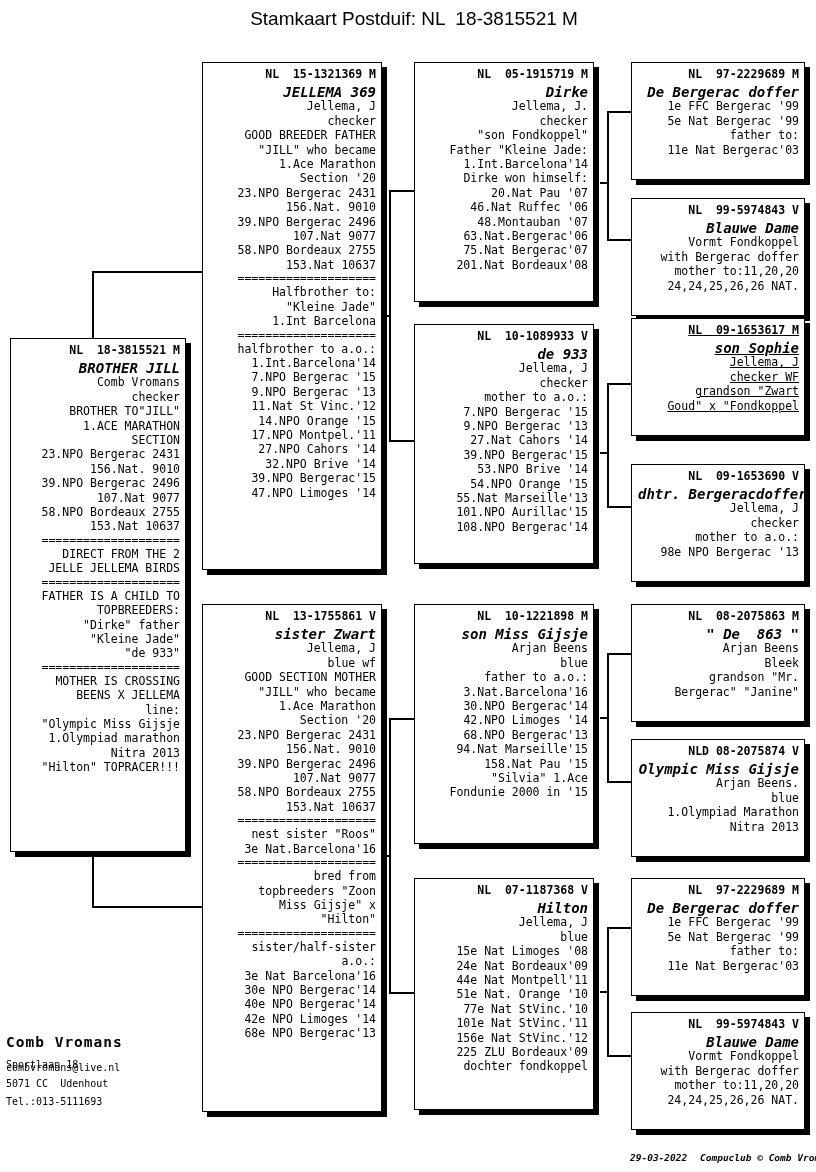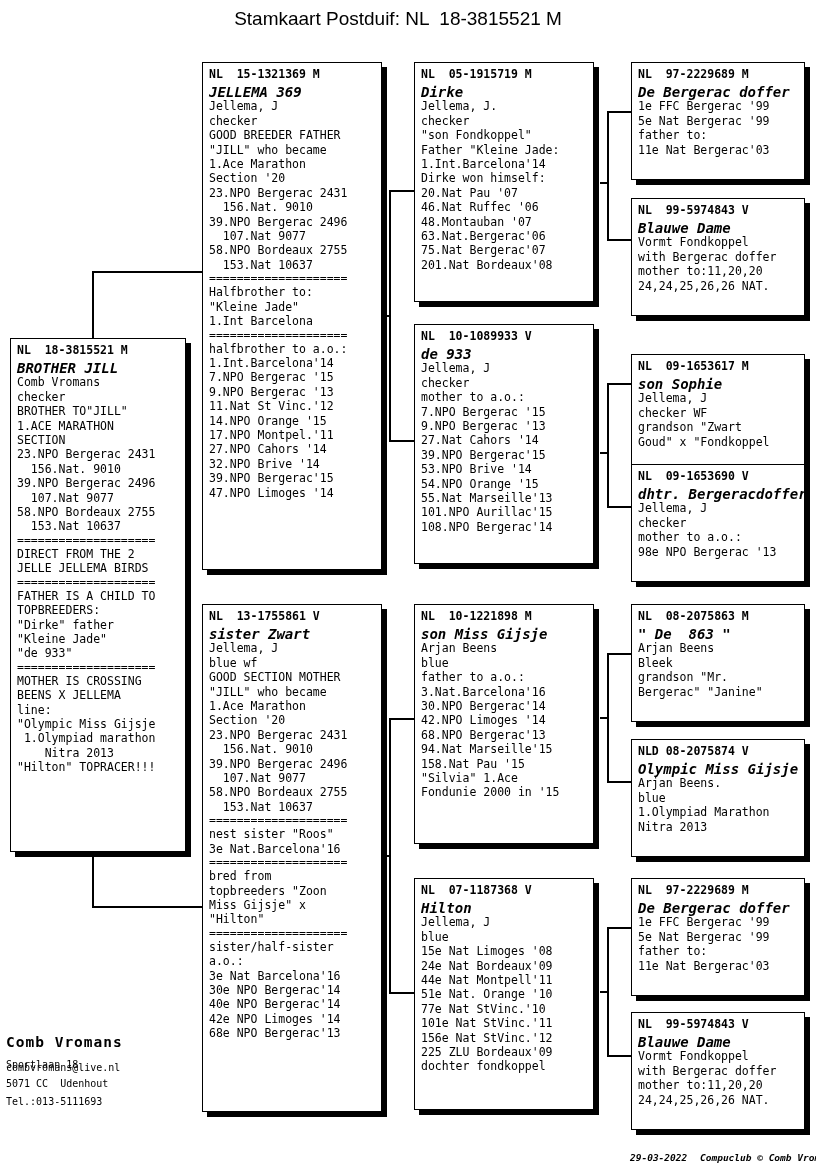--- a/index.html
+++ b/index.html
@@ -25,30 +25,32 @@
     position: absolute;
     left: 0;
     top: 8px;
     width: 796px;
     text-align: center;
     font-family: "Liberation Sans", sans-serif;
     font-size: 19px;
     font-weight: 400;
     letter-spacing: 0px;
     white-space: pre;
+    padding-left: 16px;
   }
   
   .box {
     position: absolute;
     background: #ffffff;
     border: 1.5px solid #000000;
     box-sizing: border-box;
     box-shadow: 5px 5px 0 0 #000000;
     padding: 4px 5px 3px 6px;
     overflow: hidden;
+    text-align: right;
   }
   .ring {
     font-size: 11.5px;
     font-weight: bold;
     line-height: 15px;
     white-space: pre;
     margin-bottom: 3px;
   }
   .nick {
     font-size: 14px;
@@ -336,21 +338,21 @@
     <div class="ring">NL  99-5974843 V</div>
     <div class="nick">Blauwe Dame</div>
     <div>
         <div class="ln">Vormt Fondkoppel</div>
         <div class="ln">with Bergerac doffer</div>
         <div class="ln">mother to:11,20,20</div>
         <div class="ln">24,24,25,26,26 NAT.</div>
       </div>
   </div>
 
-  <div class="box" style="left:631px; top:354px; width:174px; height:118px;">
+  <div class="box" style="left:631px; top:318px; width:174px; height:118px;text-decoration:underline;">
     <div class="ring">NL  09-1653617 M</div>
     <div class="nick">son Sophie</div>
     <div>
         <div class="ln">Jellema, J</div>
         <div class="ln">checker WF</div>
         <div class="ln">grandson "Zwart</div>
         <div class="ln">Goud" x "Fondkoppel</div>
       </div>
   </div>
 

